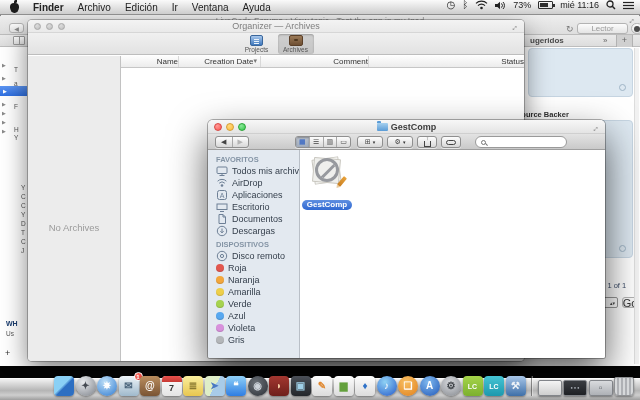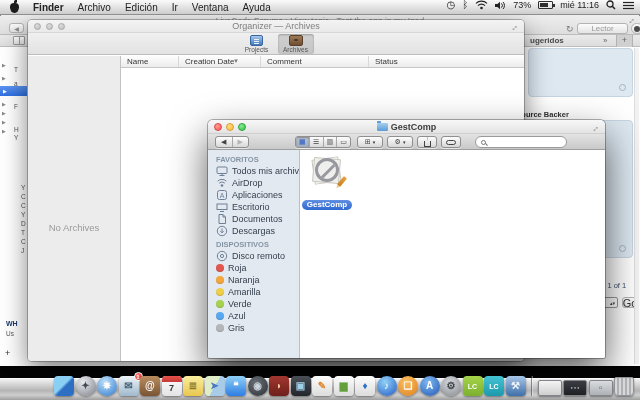--- a/index.html
+++ b/index.html
@@ -85,21 +85,21 @@
   .ic-projects::after{content:"";position:absolute;left:3px;top:3px;right:3px;height:1px;background:#e8f1fa;box-shadow:0 2px 0 #e8f1fa,0 4px 0 #e8f1fa}
   .ic-archives{width:14px;height:11px;border-radius:2px;background:linear-gradient(#9b7a58,#6e4f33);
     border:1px solid #5a3f28;position:relative}
   .ic-archives::after{content:"";position:absolute;left:4px;top:3px;right:4px;height:2px;background:#4e371f;border-radius:1px}
   .org-body{position:absolute;top:36px;left:0;right:0;bottom:0;display:flex;border-radius:0 0 4px 4px;overflow:hidden}
   .org-sidebar{width:93px;background:#ececec;border-right:1px solid #c2c2c2;position:relative}
   .org-empty{position:absolute;left:0;right:0;top:166px;text-align:center;font-size:9.5px;color:#9b9b9b}
   .org-table{flex:1;display:flex;flex-direction:column;background:#fff}
   .org-thead{height:12px;display:flex;background:linear-gradient(#fdfdfd,#ececec);
     border-bottom:1px solid #c6c6c6;font-size:8px;color:#333}
-  .org-th{padding:1px 0 0 6px;border-right:1px solid #d8d8d8;display:flex;justify-content:flex-start}
+  .org-th{padding:1px 0 0 6px;border-right:1px solid #d8d8d8;display:flex;justify-content:flex-end}
   .org-th .sort{color:#777;padding-right:3px;font-size:7px}
   .th-name{width:58px}.th-date{width:82px}.th-comment{width:108px}.th-status{flex:1;border-right:none}
 
   
   #finder{left:208px;top:120px;width:397px;height:238px;background:#fff;border-radius:5px 5px 2px 2px;z-index:30;
     box-shadow:0 16px 38px rgba(0,0,0,.65),0 0 0 1px rgba(0,0,0,.3)}
   .fd-titlebar{position:relative;height:14px;background:linear-gradient(#f7f7f7,#e4e4e4);
     border-bottom:1px solid #cfcfcf;border-radius:5px 5px 0 0;display:flex;align-items:center;padding-left:6px}
   .tl{width:8px;height:8px;border-radius:50%;margin-right:4px}
   .tl-red{background:radial-gradient(circle at 35% 30%,#ff9d99,#fc5551);border:1px solid #d84743}
@@ -426,20 +426,24 @@
           </div>
         <div class="sb-item">
             <span class="tag-dot" style="background-color: rgb(166, 211, 79);"></span>
             <span>Verde</span>
           </div>
         <div class="sb-item">
             <span class="tag-dot" style="background-color: rgb(88, 168, 240);"></span>
             <span>Azul</span>
           </div>
         <div class="sb-item">
+            <span class="tag-dot" style="background-color: rgb(216, 145, 220);"></span>
+            <span>Violeta</span>
+          </div>
+        <div class="sb-item">
             <span class="tag-dot" style="background-color: rgb(180, 183, 186);"></span>
             <span>Gris</span>
           </div>
       </div>
       <div class="fd-main">
         <div class="gc-icon">
           <span class="gc-photo p1"></span>
           <span class="gc-photo p2"></span>
           <span class="gc-nosign"></span>
           <span class="gc-pencil"></span>

